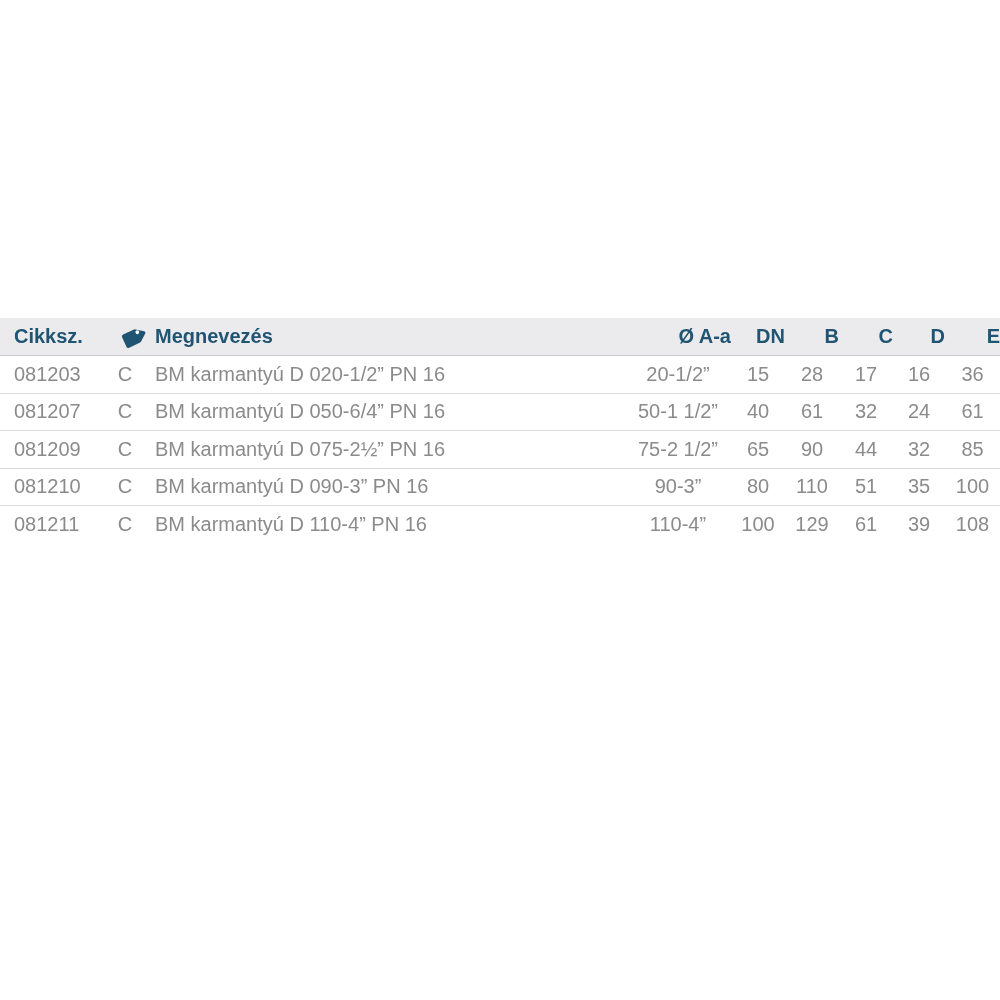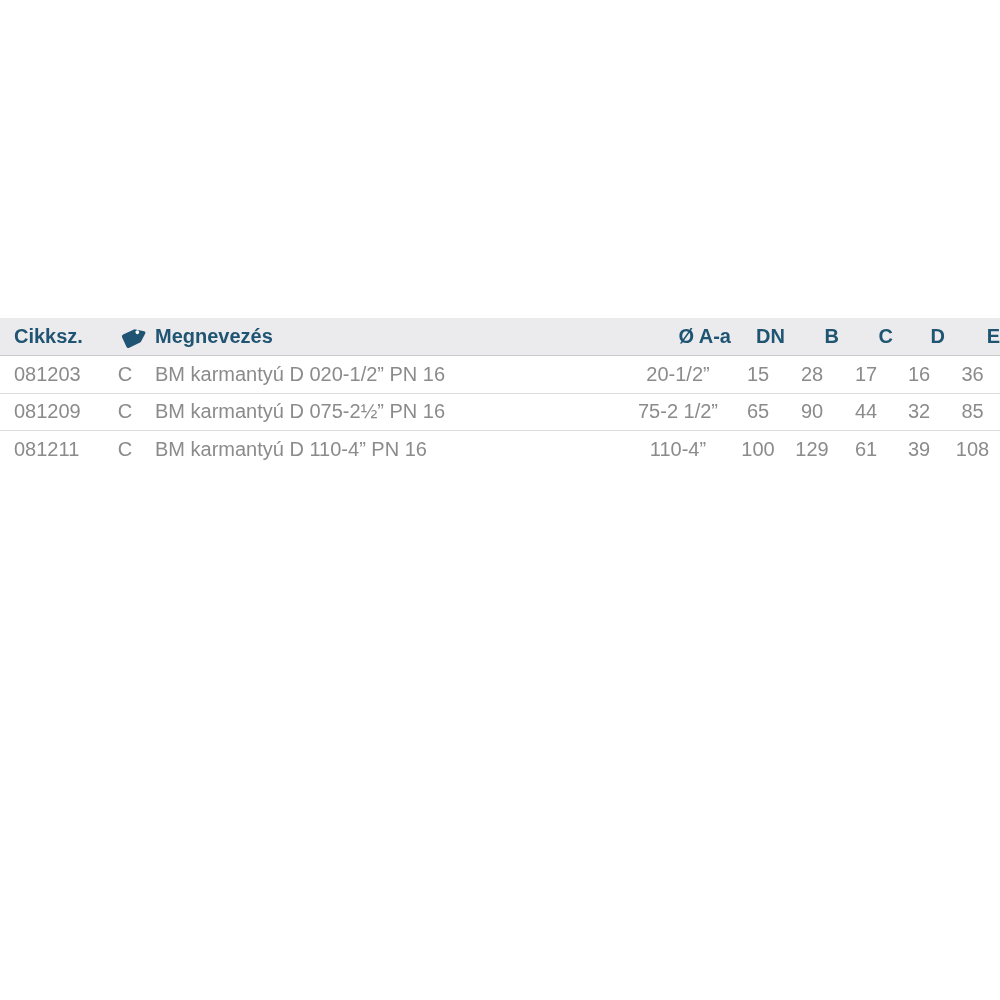--- a/index.html
+++ b/index.html
@@ -108,29 +108,51 @@
           <td class="col-icon">C</td>
           <td class="col-megnevezes">BM karmantyú D 020-1/2” PN 16</td>
           <td class="col-atmero">20-1/2”</td>
           <td class="col-dn">15</td>
           <td class="col-b">28</td>
           <td class="col-c">17</td>
           <td class="col-d">16</td>
           <td class="col-e">36</td>
         </tr>
         <tr>
+          <td class="col-cikksz">081207</td>
+          <td class="col-icon">C</td>
+          <td class="col-megnevezes">BM karmantyú D 050-6/4” PN 16</td>
+          <td class="col-atmero">50-1 1/2”</td>
+          <td class="col-dn">40</td>
+          <td class="col-b">61</td>
+          <td class="col-c">32</td>
+          <td class="col-d">24</td>
+          <td class="col-e">61</td>
+        </tr>
+        <tr>
           <td class="col-cikksz">081209</td>
           <td class="col-icon">C</td>
           <td class="col-megnevezes">BM karmantyú D 075-2½” PN 16</td>
           <td class="col-atmero">75-2 1/2”</td>
           <td class="col-dn">65</td>
           <td class="col-b">90</td>
           <td class="col-c">44</td>
           <td class="col-d">32</td>
           <td class="col-e">85</td>
+        </tr>
+        <tr>
+          <td class="col-cikksz">081210</td>
+          <td class="col-icon">C</td>
+          <td class="col-megnevezes">BM karmantyú D 090-3” PN 16</td>
+          <td class="col-atmero">90-3”</td>
+          <td class="col-dn">80</td>
+          <td class="col-b">110</td>
+          <td class="col-c">51</td>
+          <td class="col-d">35</td>
+          <td class="col-e">100</td>
         </tr>
         <tr>
           <td class="col-cikksz">081211</td>
           <td class="col-icon">C</td>
           <td class="col-megnevezes">BM karmantyú D 110-4” PN 16</td>
           <td class="col-atmero">110-4”</td>
           <td class="col-dn">100</td>
           <td class="col-b">129</td>
           <td class="col-c">61</td>
           <td class="col-d">39</td>

